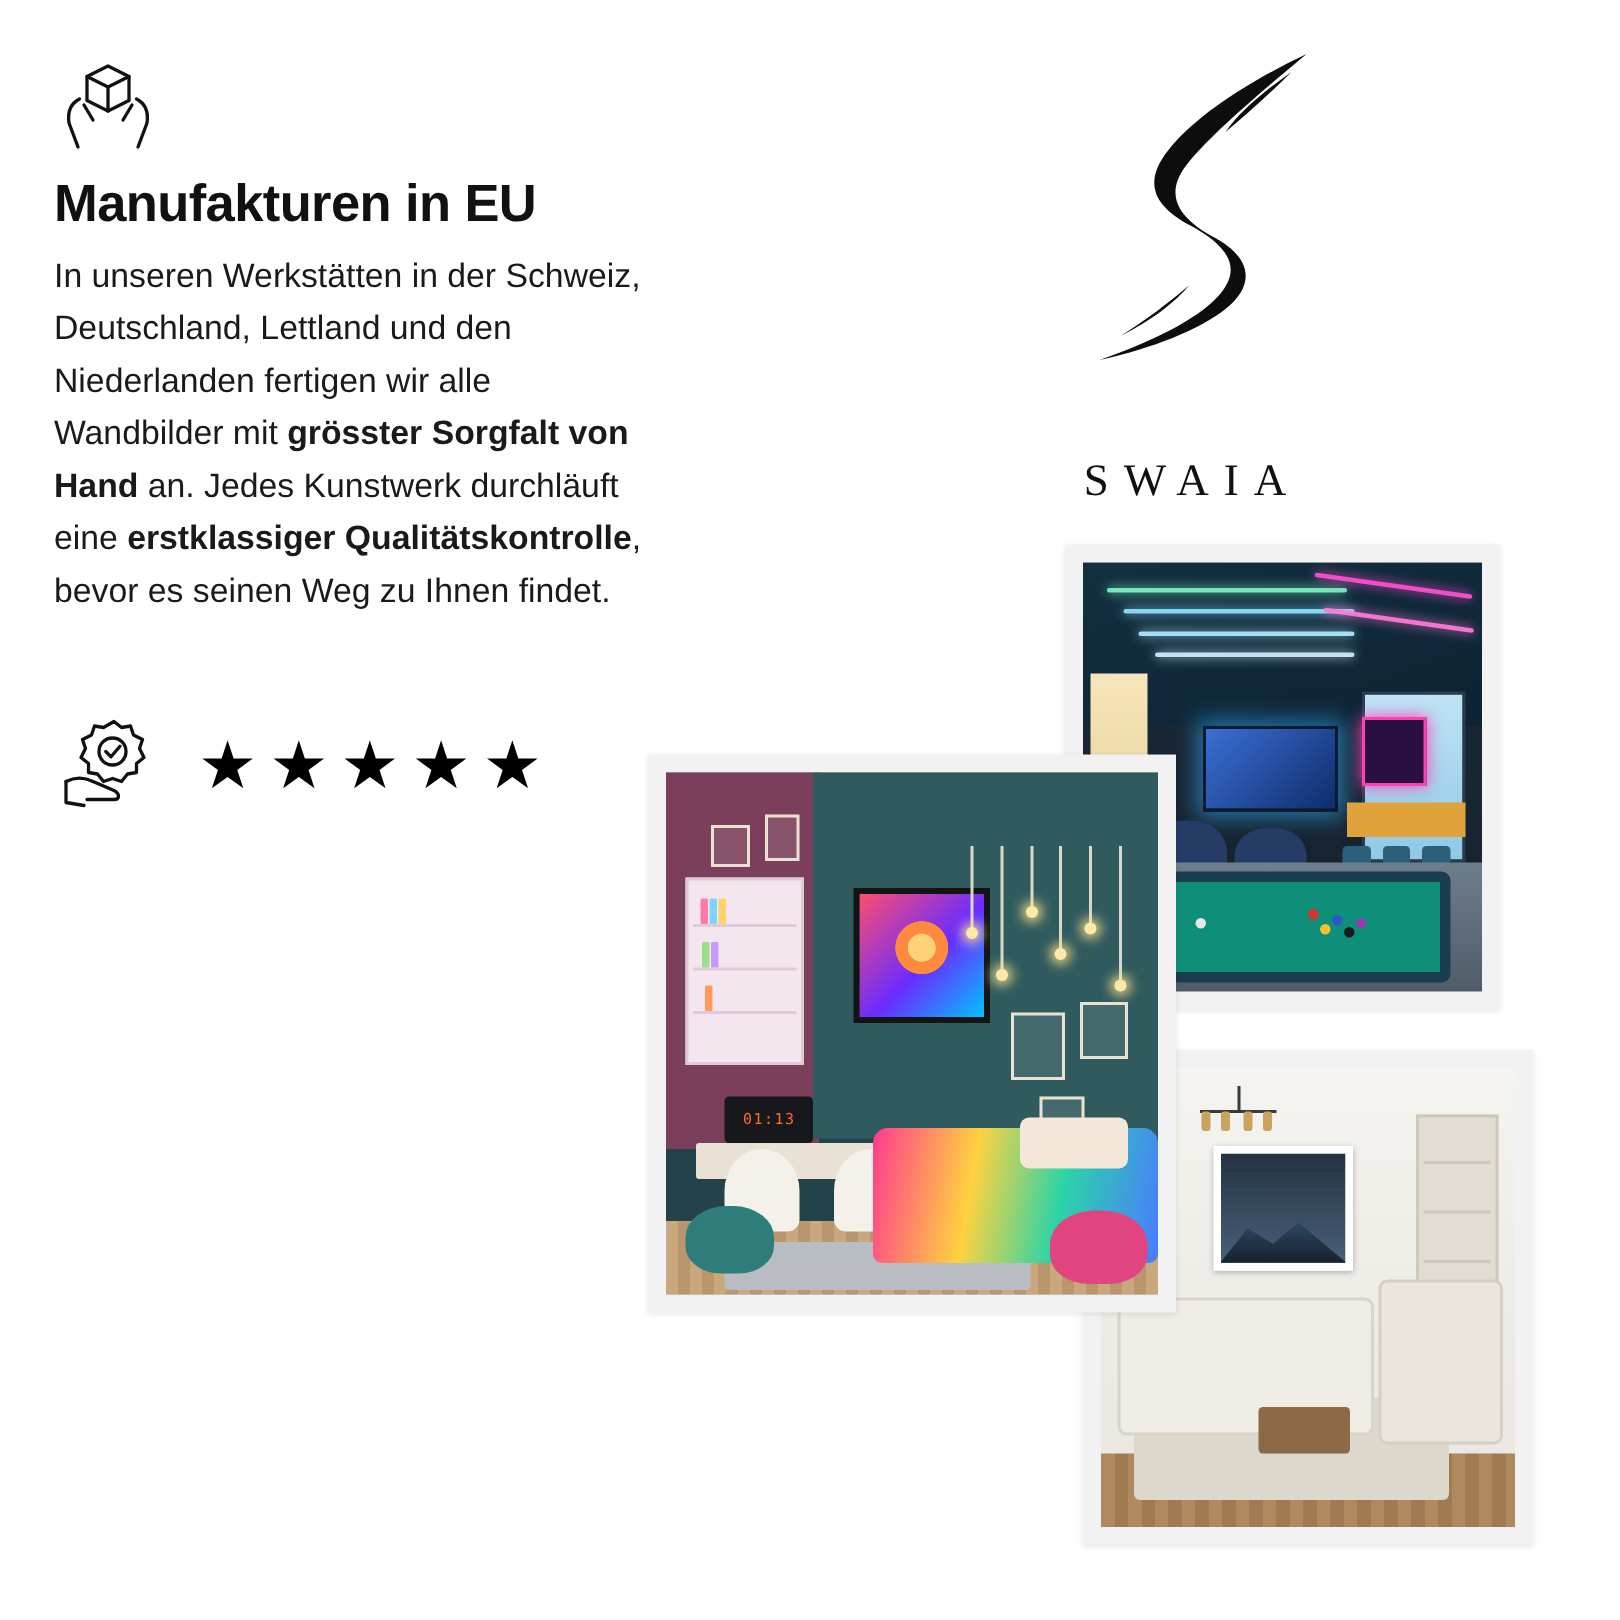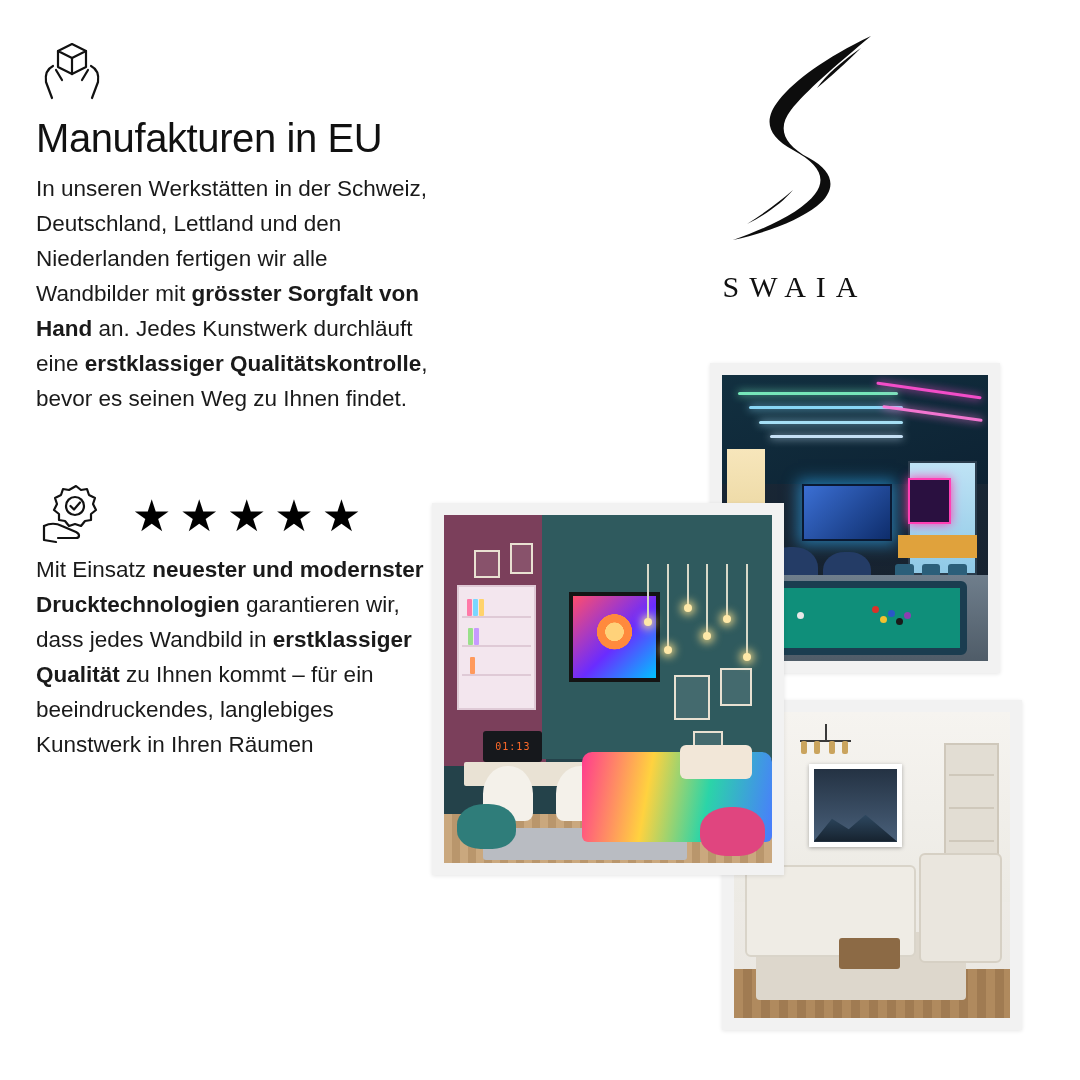--- a/index.html
+++ b/index.html
@@ -22,22 +22,22 @@
   .feature-block { margin-bottom: 46px; }
 
   .icon-row { display: flex; align-items: center; gap: 18px; height: 72px; }
   .icon-box { width: 72px; height: 72px; flex: none; }
   .icon-box svg { display: block; width: 100%; height: 100%; }
 
   .stars { display: flex; gap: 8px; align-items: center; margin-left: 6px; }
   .star { font-size: 44px; line-height: 44px; color: #000; }
 
   .feature-title {
-    font-size: 40px;
-    font-weight: normal;
+    font-size: 35px;
+    font-weight: bold;
     letter-spacing: -0.4px;
     margin: 8px 0 10px 0;
     color: #111;
   }
 
   .feature-text {
     font-size: 22.5px;
     line-height: 35px;
     color: #1a1a1a;
     max-width: 392px;
@@ -46,21 +46,21 @@
 
   #block-premium { margin-top: 64px; }
   #block-premium .feature-title { margin-top: 14px; }
 
   
   .logo-wrap {
     position: absolute;
     left: 640px; top: 28px;
     width: 300px; height: 320px;
     display: flex; flex-direction: column;
-    align-items: center; justify-content: flex-start;
+    align-items: center; justify-content: flex-start; gap: 34px;
   }
   .logo-mark { width: 230px; height: 240px; }
   .logo-mark svg { display: block; width: 100%; height: 100%; }
   .logo-text {
     font-family: "Liberation Serif", serif;
     font-size: 30px;
     letter-spacing: 10px;
     margin-top: 2px;
     color: #111;
     padding-left: 10px;
@@ -207,21 +207,20 @@
           </svg>
         </div>
         <div class="stars">
           <span class="star">★</span>
           <span class="star">★</span>
           <span class="star">★</span>
           <span class="star">★</span>
           <span class="star">★</span>
         </div>
       </div>
-      <div class="feature-text"><span>Mit Einsatz </span><b>neuester und modernster Drucktechnologien</b><span> garantieren wir, dass jedes Wandbild in </span><b>erstklassiger Qualität</b><span> zu Ihnen kommt – für ein beeindruckendes, langlebiges Kunstwerk in Ihren Räumen</span></div>
     </div>
   </div>
 
   <div class="logo-wrap">
     <div class="logo-mark">
       <svg viewBox="0 0 230 240" fill="#0d0d0d">
         <path d="M196 8 C150 30 120 52 104 72 C88 92 92 108 118 122 C144 136 152 150 140 166 C128 182 98 198 58 212 C94 204 124 192 142 178 C162 162 160 144 134 130 C108 116 102 100 116 82 C130 64 160 38 196 8 Z"></path>
         <path d="M186 20 C166 34 150 48 142 60 C154 50 172 34 186 20 Z"></path>
         <path d="M72 196 C92 186 108 174 118 162 C104 174 88 186 72 196 Z"></path>
       </svg>

